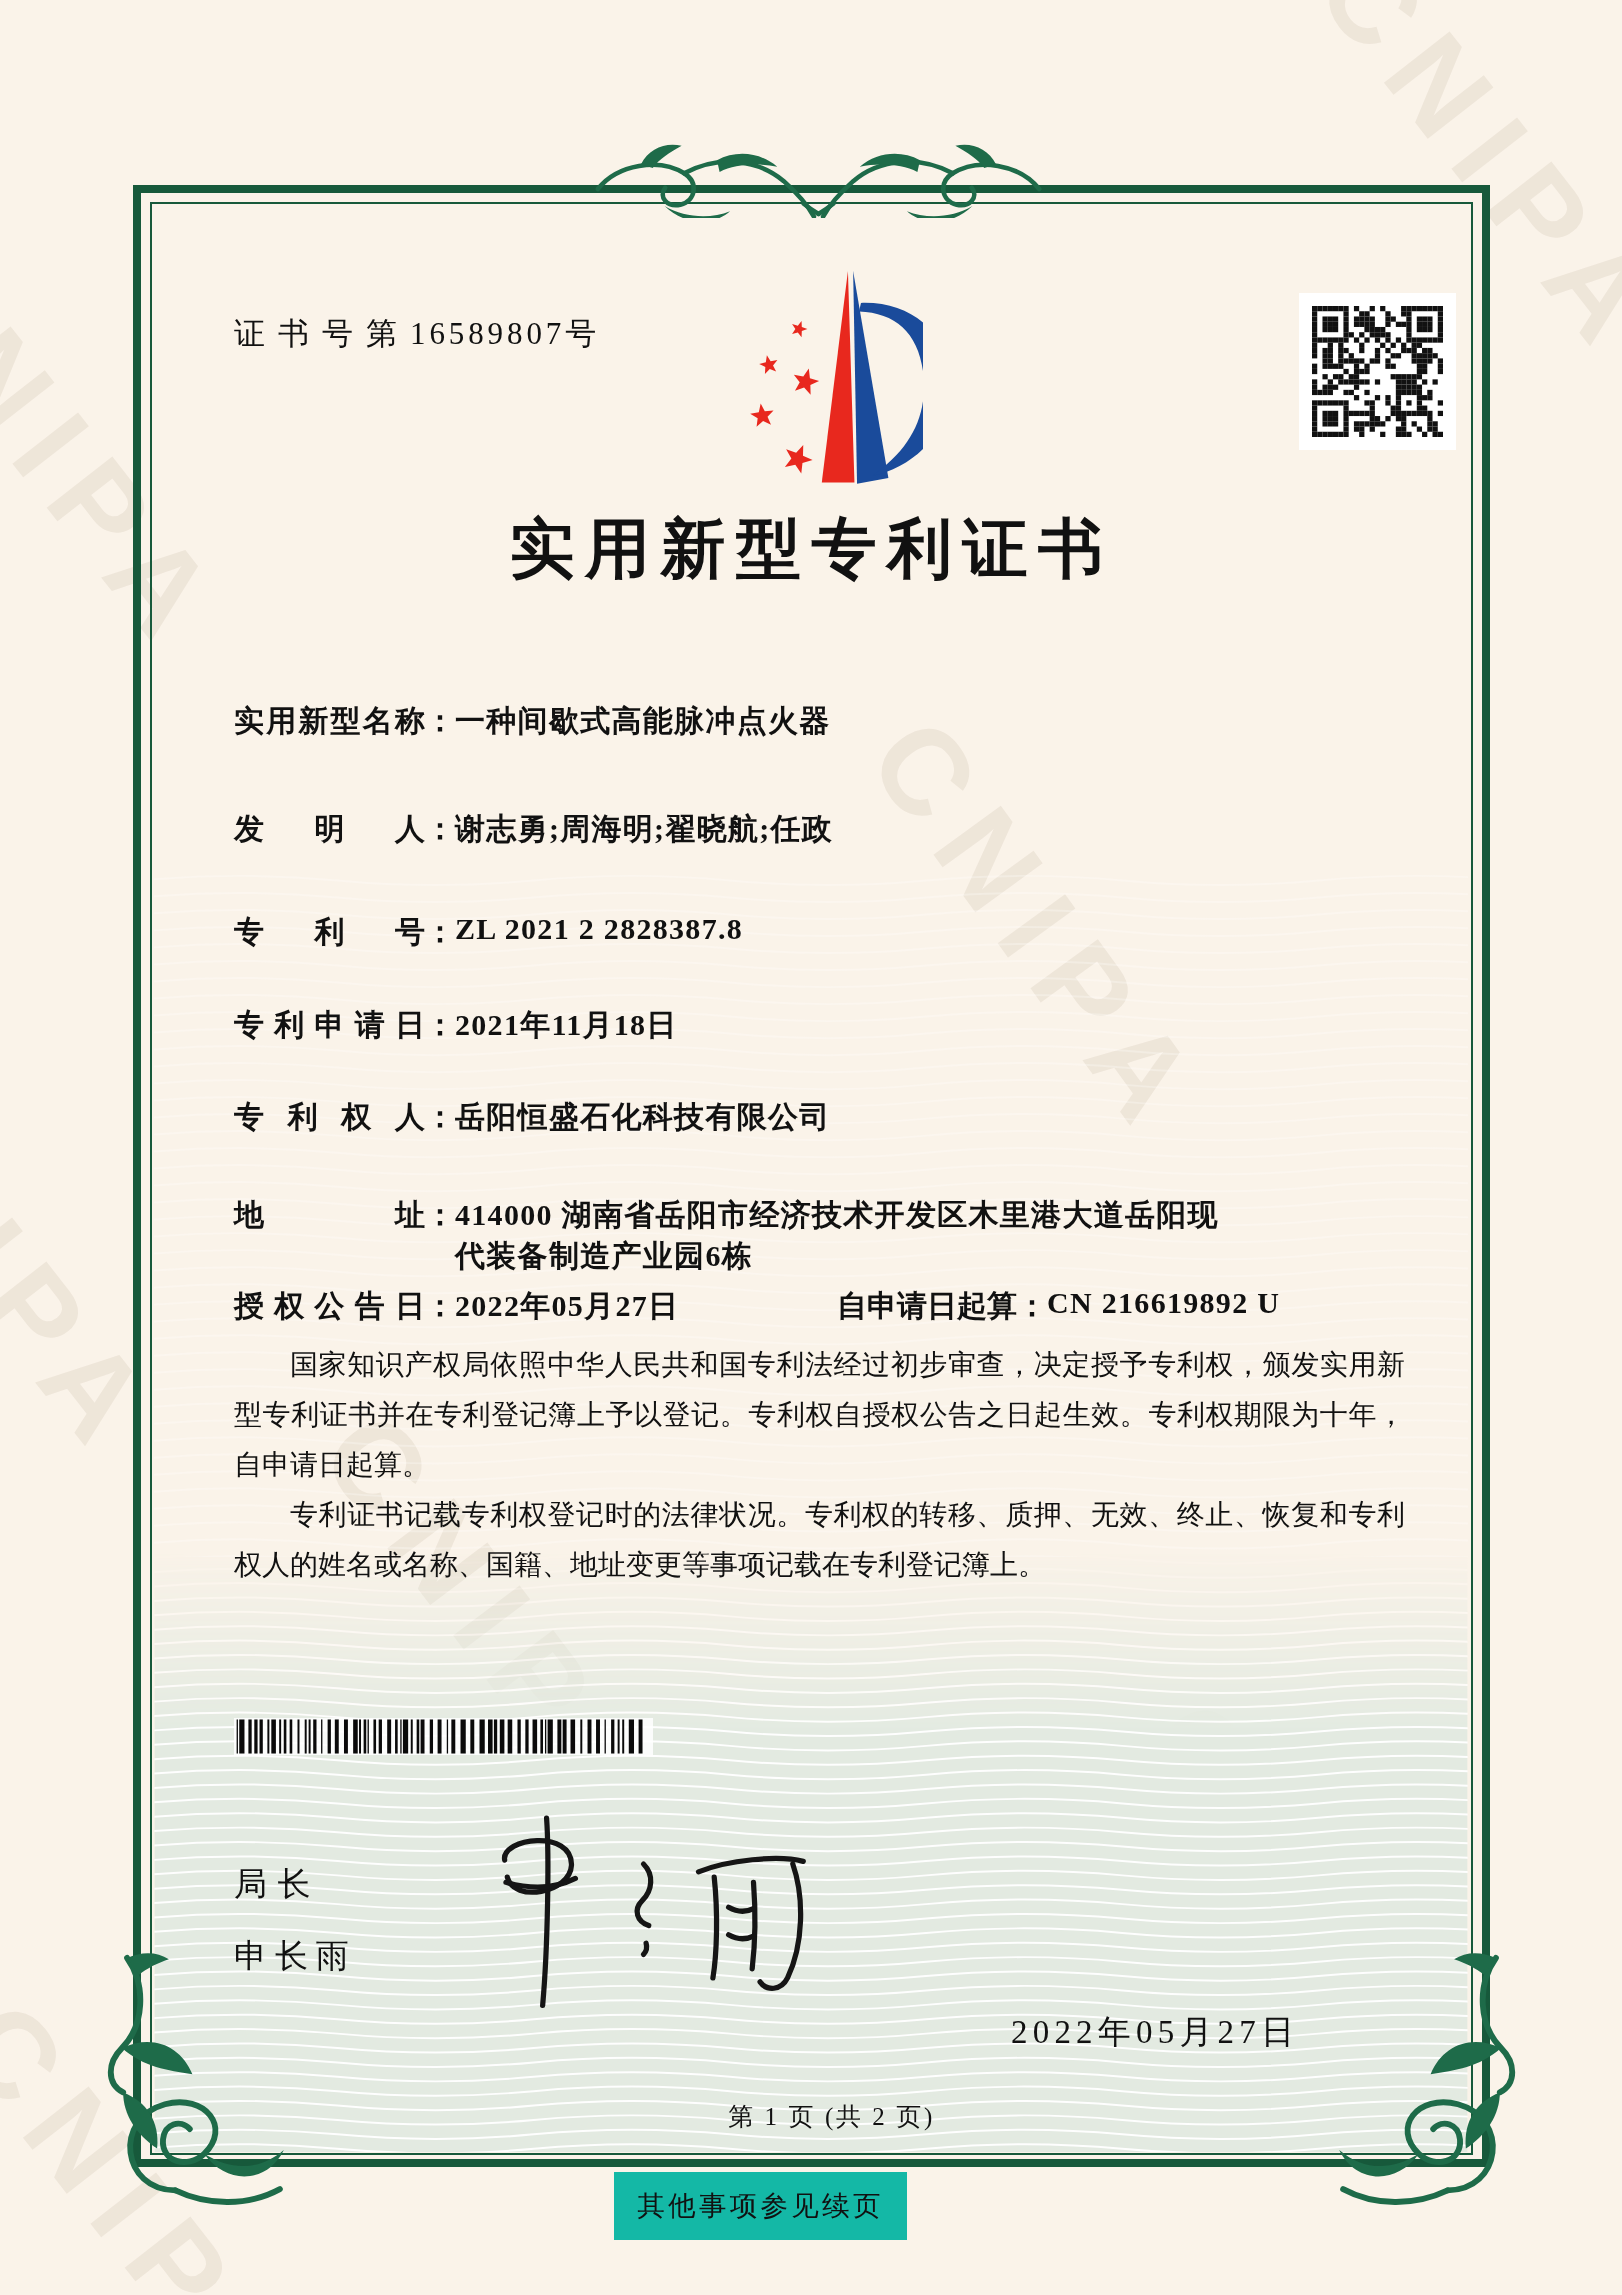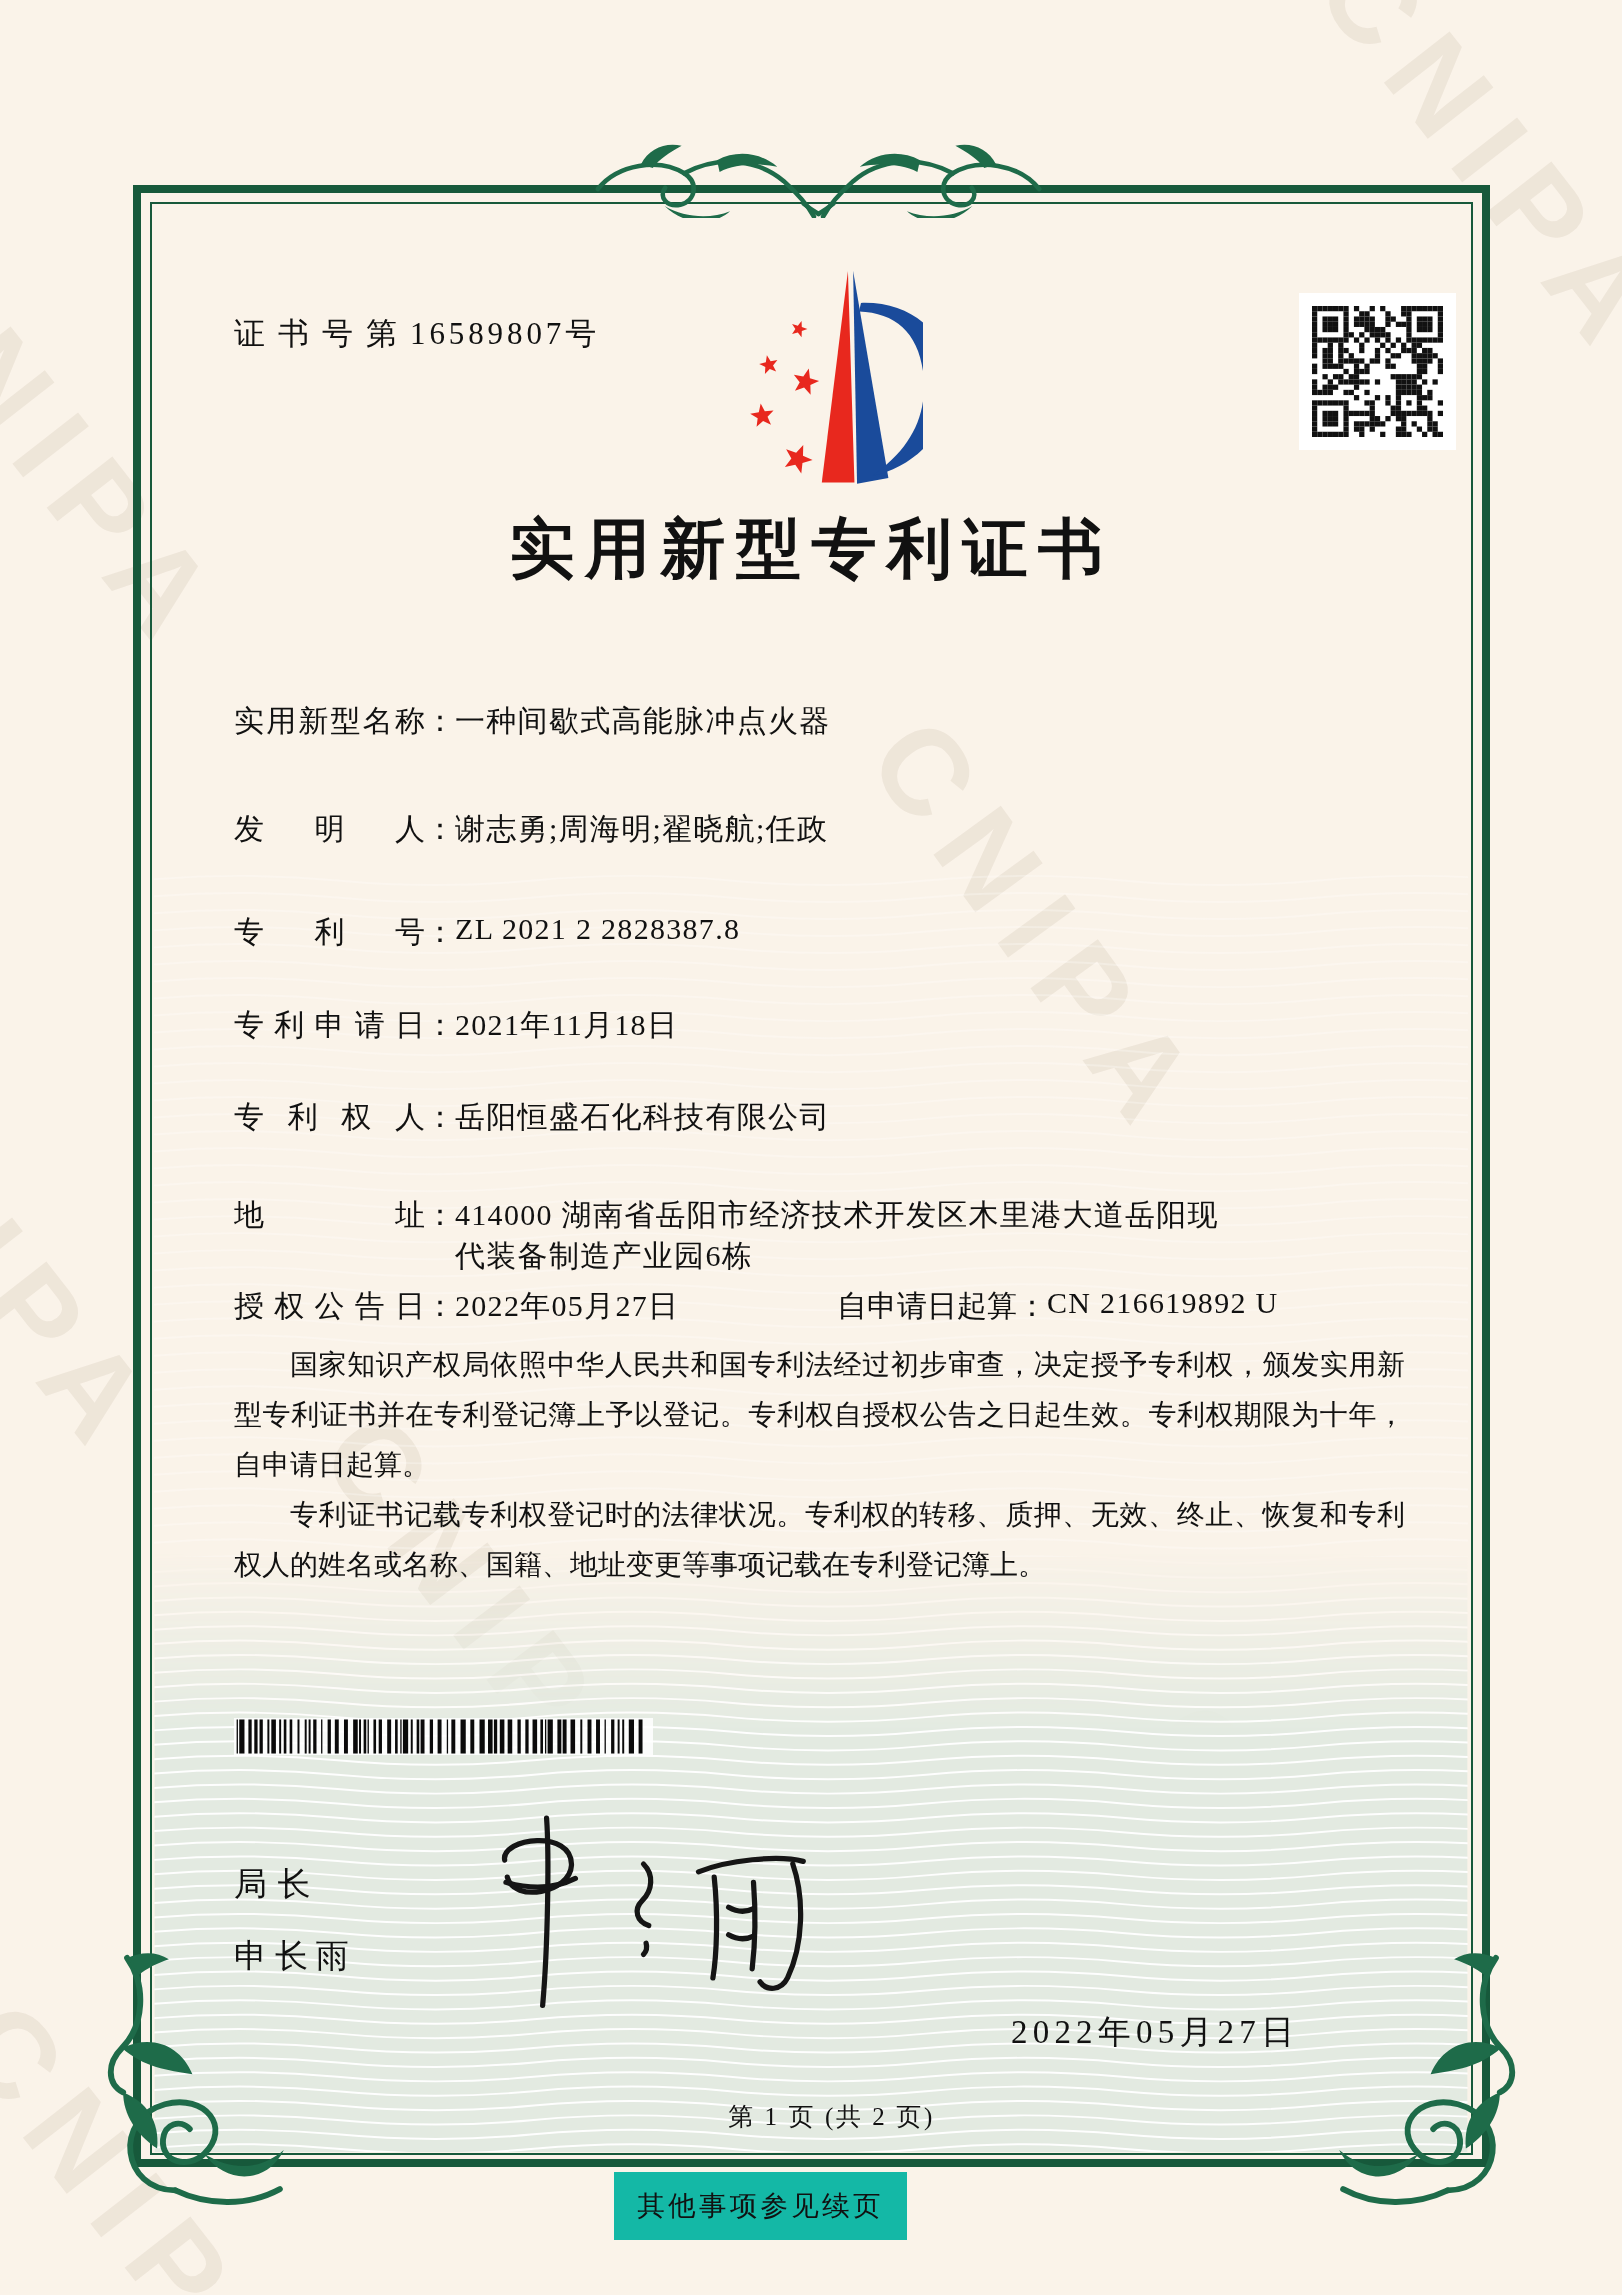--- a/index.html
+++ b/index.html
@@ -50,21 +50,21 @@
   .qr-panel{
     position:absolute;left:1299px;top:293px;width:157px;height:157px;
     background:#ffffff;z-index:4;
   }
   .qr-panel svg{position:absolute;left:13px;top:13px;}
   .doc-title{
     position:absolute;left:0;right:0;top:505px;z-index:4;
     text-align:center;font-size:65px;font-weight:900;letter-spacing:10.5px;
   }
   
-  .row{position:absolute;left:234px;width:1171px;font-size:30px;z-index:4;}
+  .row{position:absolute;left:234px;width:1171px;font-size:30px;z-index:4;font-weight:bold;}
   .flabel{
     display:inline-block;width:191px;text-align:justify;text-align-last:justify;
     vertical-align:top;
   }
   .colon{vertical-align:top;}
   .fvalue{vertical-align:top;letter-spacing:1.3px;}
   .fvalue-block{display:inline-block;width:942px;vertical-align:top;letter-spacing:1.3px;}
   .row-grant{position:relative;}
   .grant-right{position:absolute;left:603px;top:0;white-space:nowrap;}
   

